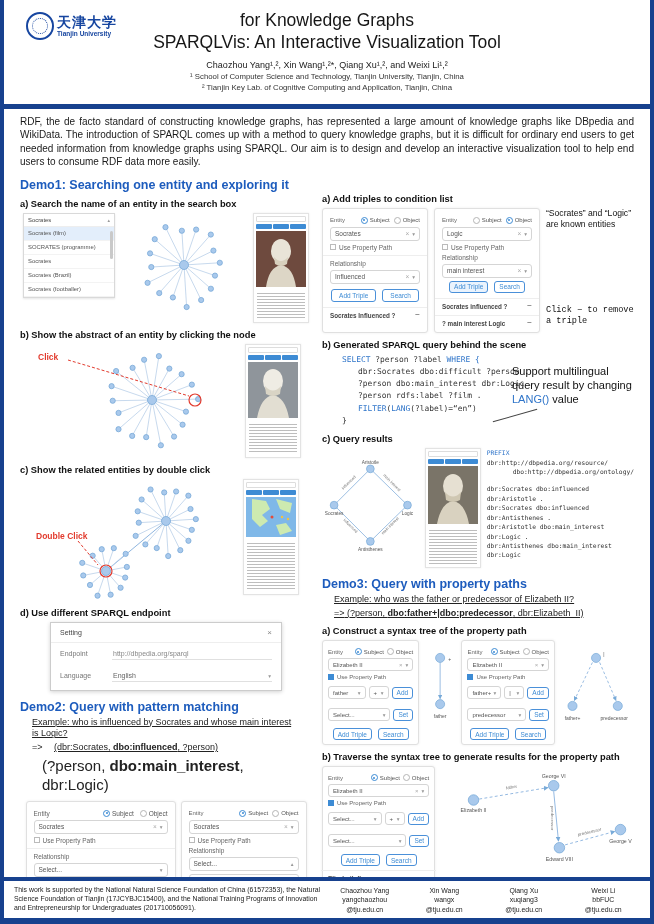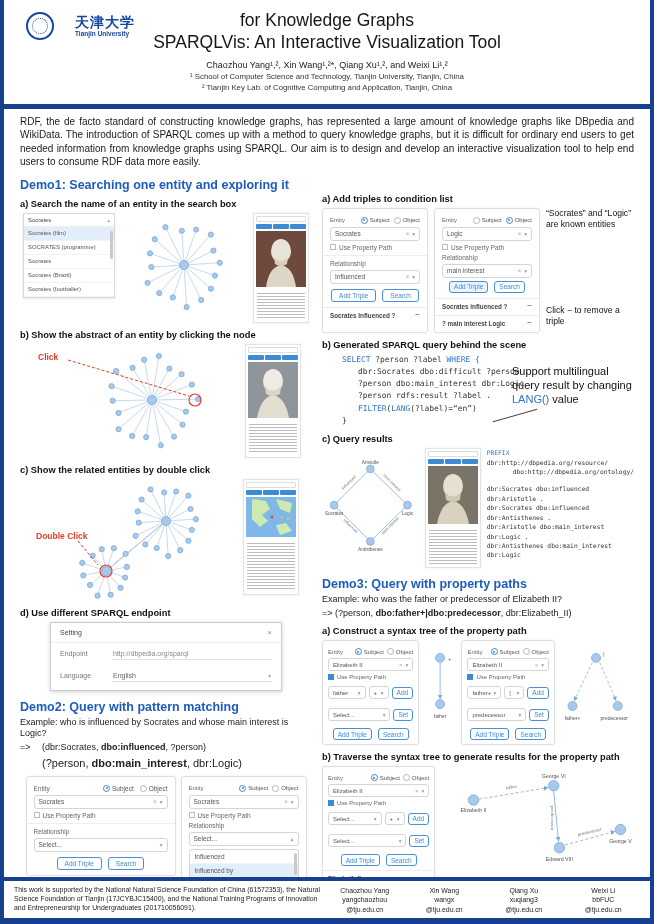--- a/index.html
+++ b/index.html
@@ -3,42 +3,42 @@
 <meta charset="utf-8">
 <style>
   * { margin:0; padding:0; box-sizing:border-box; }
   html,body { background:#ffffff; }
   body { font-family:"Liberation Sans", sans-serif; }
   .poster { width:654px; height:924px; background:#fff; position:relative; overflow:hidden;
             border-left:4px solid #17418e; border-right:4px solid #17418e; border-bottom:6px solid #17418e; }
 
   
   .header { position:relative; height:104px; padding-top:10px; }
-  .logo { position:absolute; left:22px; top:12px; display:flex; align-items:center; gap:21px; }
+  .logo { position:absolute; left:22px; top:12px; display:flex; align-items:center; gap:3px; }
   .emblem { width:28px; height:28px; border:2px solid #1746a0; border-radius:50%; position:relative; }
   .emblem::after { content:""; position:absolute; inset:4px; border:1.5px dotted #1746a0; border-radius:50%; }
   .logo-cn { font-family:"DejaVu Serif", serif; font-weight:bold; font-size:14px; color:#1746a0; letter-spacing:1px; line-height:1.05; }
   .logo-en { font-size:6.5px; font-weight:bold; color:#1746a0; }
   .title { text-align:center; font-size:17.5px; color:#161616; line-height:1.25; }
   .authors { text-align:center; font-size:9px; color:#222; margin-top:6px; }
   .affil { text-align:center; font-size:7.8px; color:#333; margin-top:2px; }
   .divider { height:5px; background:#17418e; }
 
   
   .content { padding:6px 16px 0; }
   .h2 { color:#163f8f; font-size:13px; font-weight:bold; margin:6px 0 4px; }
   .h3 { color:#1d5cbd; font-size:12.5px; font-weight:bold; margin:9px 0 3px; }
   .step { font-size:9.3px; font-weight:bold; color:#111; margin:7px 0 4px; }
   .body-text { font-size:10px; line-height:1.34; color:#1a1a1a; text-align:justify; }
   .cols { display:flex; gap:10px; }
   .col-left { width:292px; flex:none; }
   .col-right { flex:1; min-width:0; }
-  .example { font-size:9px; color:#222; line-height:1.3; margin:2px 0; }
+  .example { font-size:9px; color:#222; line-height:1.3; margin:2px 12px;text-decoration:underline; }
   .mono-ish b { font-weight:bold; }
-  .triple-line { font-size:11px; color:#222; margin-left:22px; line-height:1.3; }
+  .triple-line { font-size:15px; color:#222; margin-left:22px; line-height:1.3; }
   .arrow { display:inline-block; width:22px; margin-left:0; font-size:9px; color:#222; }
 
   
   .shot { display:flex; gap:5px; align-items:flex-start; justify-content:center; margin:3px 0 2px; }
   svg text { font-family:"Liberation Sans", sans-serif; }
   .edge { stroke:#b9cfe8; stroke-width:0.8; fill:none; }
   .edge2 { stroke:#8fb6df; stroke-width:1; fill:none; }
   .dash { stroke-dasharray:3 2.5; }
   .node { fill:#a9c9ec; stroke:#78aad8; stroke-width:0.8; }
   .nlabel { font-size:5.5px; fill:#555; }
@@ -105,21 +105,21 @@
   .code { font-family:"DejaVu Sans Mono", monospace; font-size:7.9px; color:#333; line-height:1.55; }
   .code .ind { padding-left:16px; }
   .kw { color:#2e74c9; }
   .lang-note { position:absolute; right:0; top:10px; width:122px; font-size:11px; color:#111; line-height:1.3; }
   .connector { position:absolute; left:150px; top:61px; width:46px; height:1px; background:#444; transform:rotate(-16deg); }
 
   .prefix { font-family:"DejaVu Sans Mono", monospace; font-size:6.3px; color:#333; line-height:1.5; min-width:0; }
   .prefix .ind { padding-left:26px; }
 
   .notes-col { width:88px; flex:none; display:flex; flex-direction:column; font-size:8.6px; color:#111; line-height:1.28; }
-  .notes-col .n2 { margin-top:auto; padding-bottom:6px; }
+  .notes-col .n2 { margin-top:auto; padding-bottom:6px;font-family:Liberation Mono, monospace; }
 
   .github { text-align:center; font-size:9.3px; color:#111; margin-top:8px; }
 
   
   .footer { display:flex; border-top:4px solid #17418e; padding:5px 10px 4px; gap:6px; background:#fff; position:absolute; left:0; right:0; bottom:0; }
   .funding { width:308px; flex:none; font-size:6.9px; line-height:1.3; color:#222; }
   .contact { flex:1; text-align:center; font-size:6.9px; line-height:1.35; color:#222; }
 </style>
 </head>
 <body>
@@ -578,21 +578,21 @@
           </div>
         </div>
 
         <div class="step">b) Generated SPARQL query behind the scene</div>
 
         <div class="code-wrap">
           <div class="code">
             <div><span class="kw">SELECT</span><span> ?person ?label </span><span class="kw">WHERE {</span></div>
             <div class="ind">dbr:Socrates dbo:difficult ?person .</div>
             <div class="ind">?person dbo:main_interest dbr:Logic .</div>
-            <div class="ind">?person rdfs:result ?label .</div>
+            <div class="ind">?person rdfs:label ?film .</div>
             <div class="ind"><span class="kw">FILTER</span><span>(</span><span class="kw">LANG</span><span>(?label)=“en”)</span></div>
             <div>}</div>
           </div>
           <div class="lang-note"><span>Support multilingual query result by changing </span><span class="kw">LANG()</span><span> value</span></div>
           <div class="connector"></div>
         </div>
 
         <div class="step">c) Query results</div>
 
         <div style="display:flex;gap:6px;align-items:flex-start">

